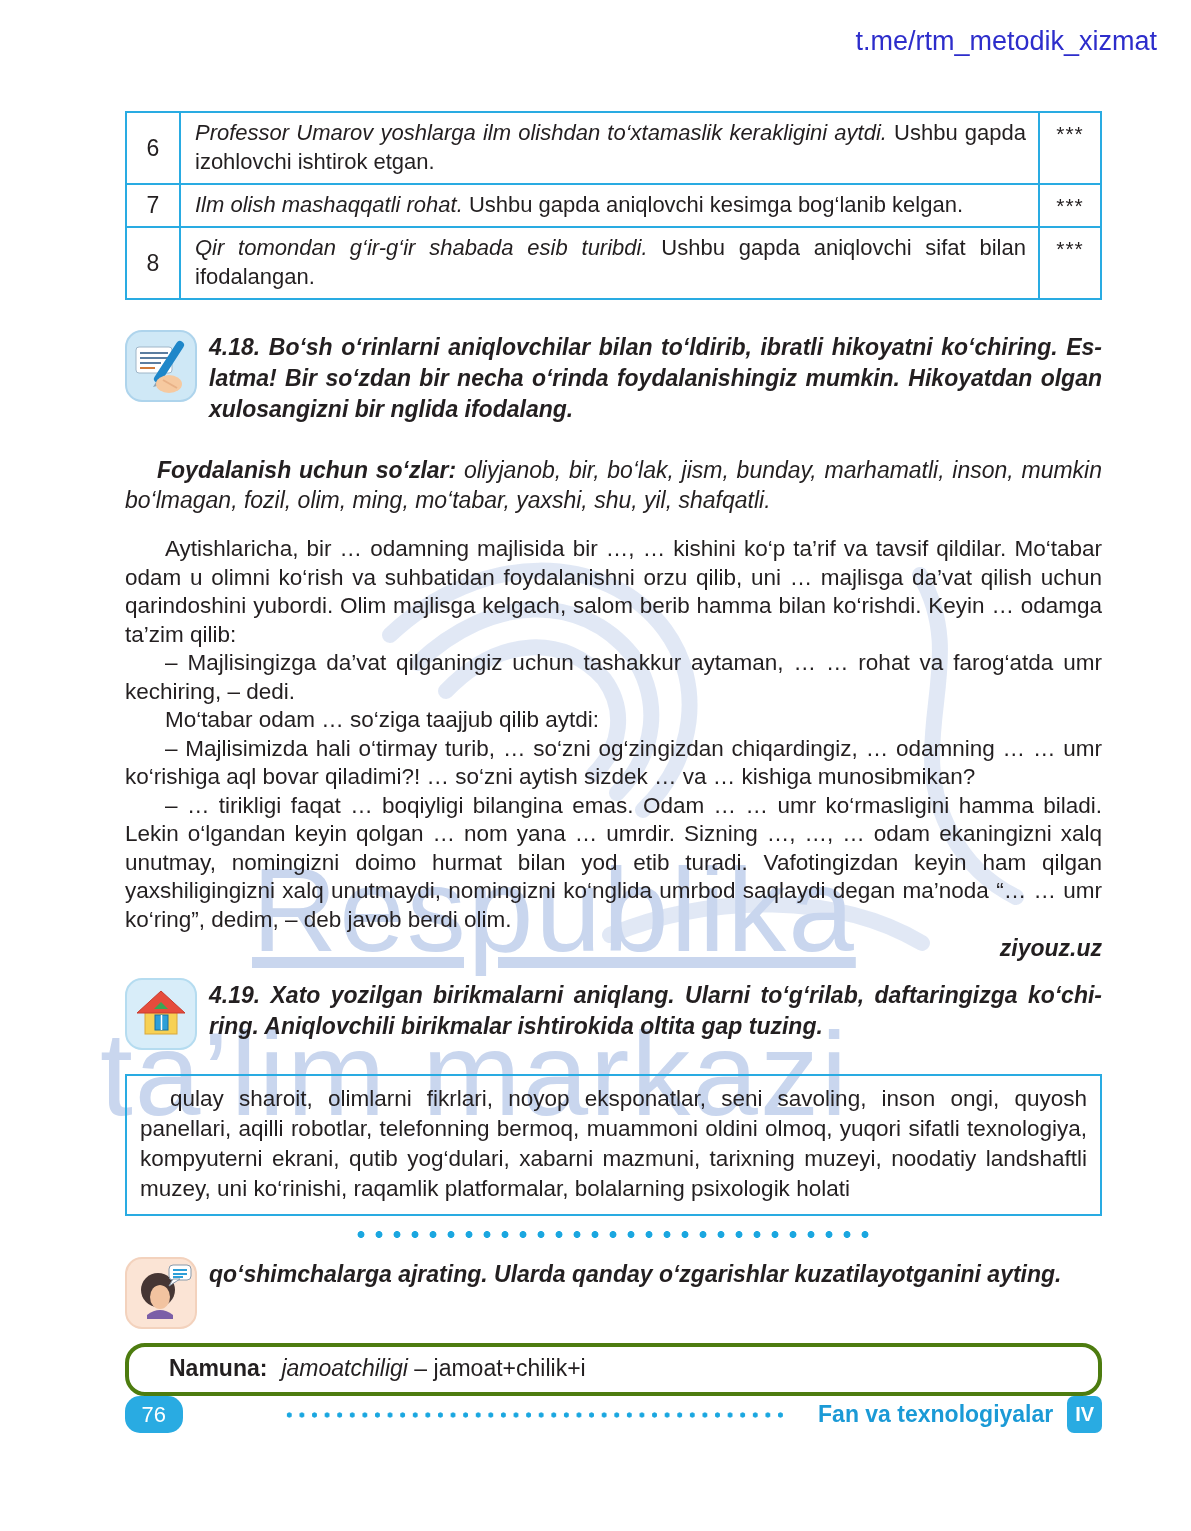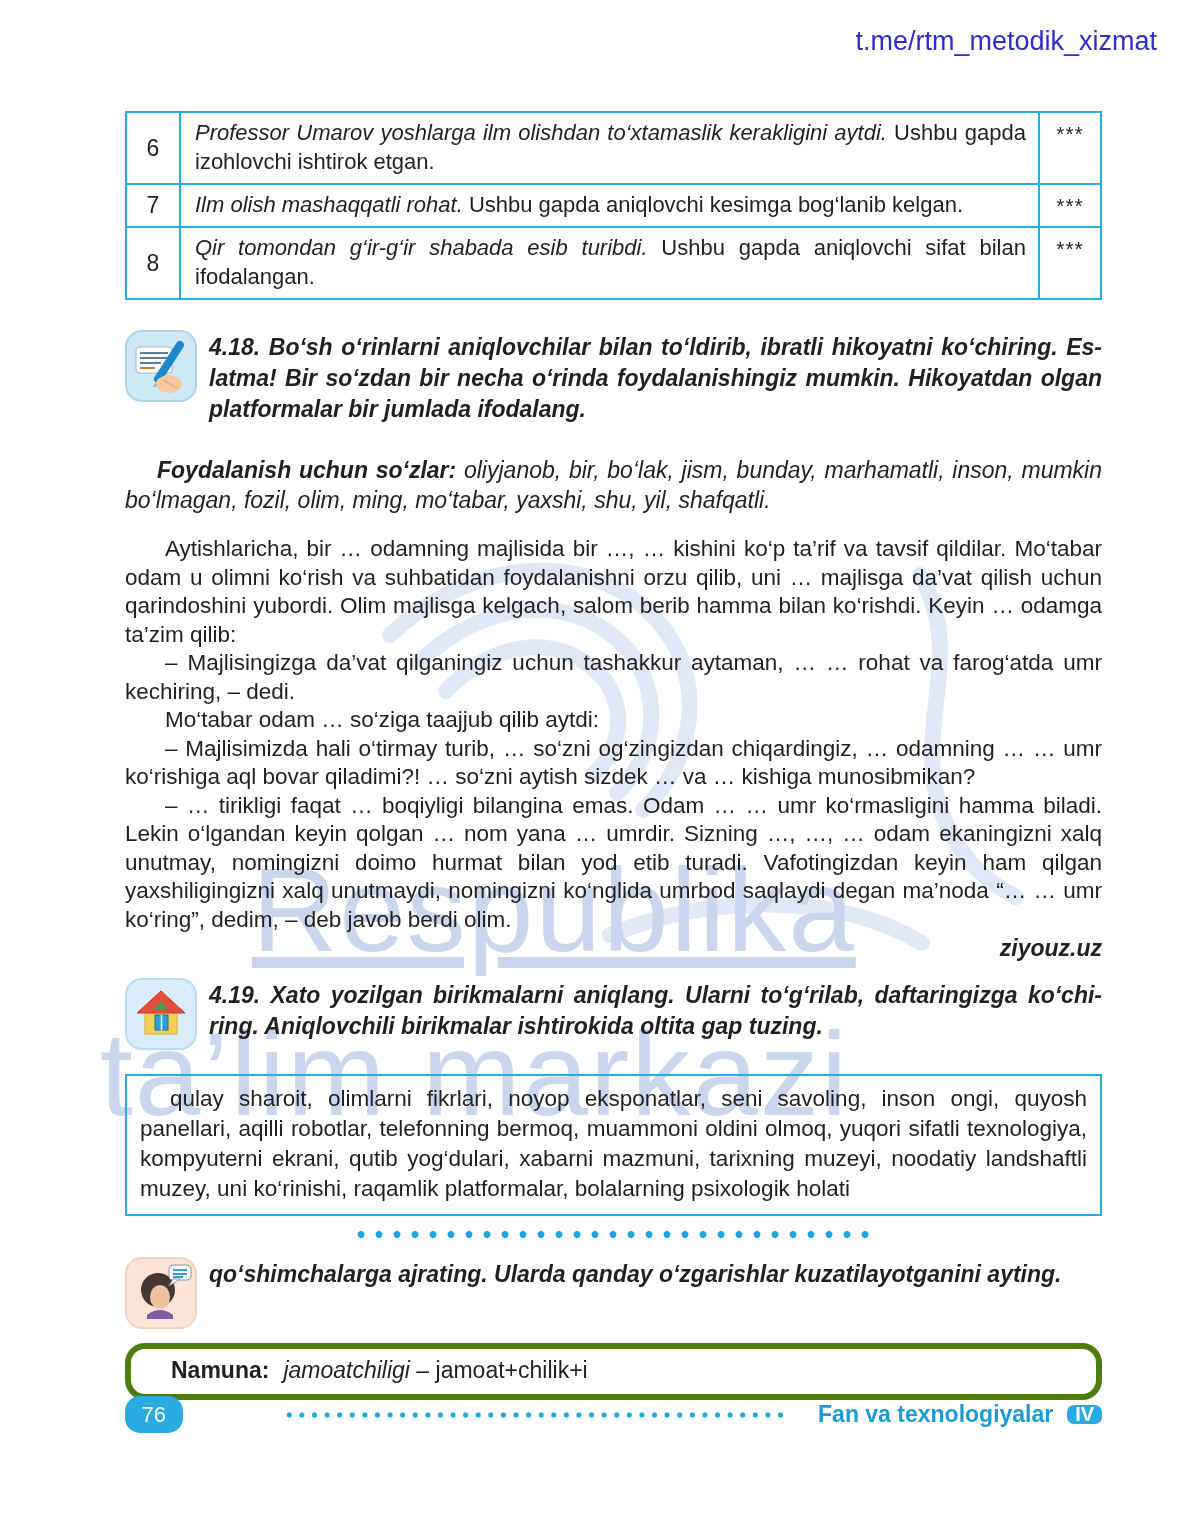--- a/index.html
+++ b/index.html
@@ -47,36 +47,36 @@
 
   .word-box { margin-top: 20px; border: 2px solid #29abe2; padding: 8px 13px 10px 13px;
               font-size: 22.5px; line-height: 30px; text-align: justify; text-indent: 30px; }
 
   .dot-separator { margin: 14px auto 0; width: 524px; height: 9px;
     background-image: radial-gradient(circle, #1ba7e0 3.1px, rgba(0,0,0,0) 3.8px);
     background-size: 18px 9px; background-repeat: repeat-x; background-position: left center; }
 
   .exercise.e420 { margin-top: 18px; }
 
-  .namuna { margin-top: 10px; border: 6px solid #4d7c0f; border-radius: 20px;
+  .namuna { margin-top: 10px; border: 4px solid #4d7c0f; border-radius: 20px;
             padding: 8px 20px 10px 40px; font-size: 23px; }
   .nm-label { font-weight: bold; }
   .nm-word { font-style: italic; margin-left: 14px; }
 
   
   .footer { position: absolute; z-index: 1; left: 125px; top: 1396px; width: 977px;
             display: flex; align-items: center; }
   .page-pill { background: #29abe2; color: #fff; font-size: 22px; width: 58px; height: 37px;
                border-radius: 15px; display: flex; align-items: center; justify-content: center; }
   .footer-leader { width: 505px; height: 8px; margin-left: 100px;
     background-image: radial-gradient(circle, #1ba7e0 2.3px, rgba(0,0,0,0) 2.9px);
     background-size: 12.6px 8px; background-repeat: repeat-x; background-position: left center; }
   .footer-section { margin-left: 34px; color: #1b9ad6; font-weight: bold; font-size: 23px; white-space: nowrap; }
   .footer-badge { margin-left: 14px; background: #29abe2; color: #fff; font-weight: bold; font-size: 20px;
-                  width: 35px; height: 19px; border-radius: 7px;
+                  width: 35px; height: 37px; border-radius: 7px;
                   display: flex; align-items: center; justify-content: center; }
 </style>
 </head>
 <body>
 
 <div class="page">
 
   <div class="watermark-layer">
     <svg class="wm-logo" width="700" height="470" viewBox="0 0 700 470">
       <g fill="none" stroke="#c9d6ee" stroke-width="16" stroke-linecap="round">
@@ -128,21 +128,21 @@
           <line x1="15" y1="38" x2="30" y2="38" stroke="#d07a3a" stroke-width="2"></line>
           <line x1="55" y1="15" x2="33" y2="49" stroke="#1f87c9" stroke-width="8" stroke-linecap="round"></line>
           <polygon points="28,57 33,49 40,54" fill="#8fa3b3"></polygon>
           <ellipse cx="44" cy="54" rx="13" ry="9" fill="#f6c9a0"></ellipse>
           <line x1="38" y1="50" x2="52" y2="58" stroke="#e8b187" stroke-width="2"></line>
         </svg>
       </div>
       <div class="ex-text">
         <div class="ex-line just">4.18. Bo‘sh o‘rinlarni aniqlovchilar bilan to‘ldirib, ibratli hikoyatni ko‘chiring. Es-</div>
         <div class="ex-line just">latma! Bir so‘zdan bir necha o‘rinda foydalanishingiz mumkin. Hikoyatdan olgan</div>
-        <div class="ex-line">platformalar bir jumlada ifodalang.</div>
+        <div class="ex-line">xulosangizni bir nglida ifodalang.</div>
       </div>
     </div>
 
     <p class="lead-para"><span class="lead-label">Foydalanish uchun so‘zlar:</span><span class="lead-words"> oliyjanob, bir, bo‘lak, jism, bunday, marhamatli, inson, mumkin bo‘lmagan, fozil, olim, ming, mo‘tabar, yaxshi, shu, yil, shafqatli.</span></p>
 
     <div class="story">
       <p>Aytishlaricha, bir … odamning majlisida bir …, … kishini ko‘p ta’rif va tavsif qildilar. Mo‘tabar odam u olimni ko‘rish va suhbatidan foydalanishni orzu qilib, uni … majlisga da’vat qilish uchun qarindoshini yubordi. Olim majlisga kelgach, salom berib hamma bilan ko‘rishdi. Keyin … odamga ta’zim qilib:</p>
       <p>– Majlisingizga da’vat qilganingiz uchun tashakkur aytaman, … … rohat va farog‘atda umr kechiring, – dedi.</p>
       <p>Mo‘tabar odam … so‘ziga taajjub qilib aytdi:</p>
       <p>– Majlisimizda hali o‘tirmay turib, … so‘zni og‘zingizdan chiqardingiz, … odamning … … umr ko‘rishiga aql bovar qiladimi?! … so‘zni aytish sizdek … va … kishiga munosibmikan?</p>

